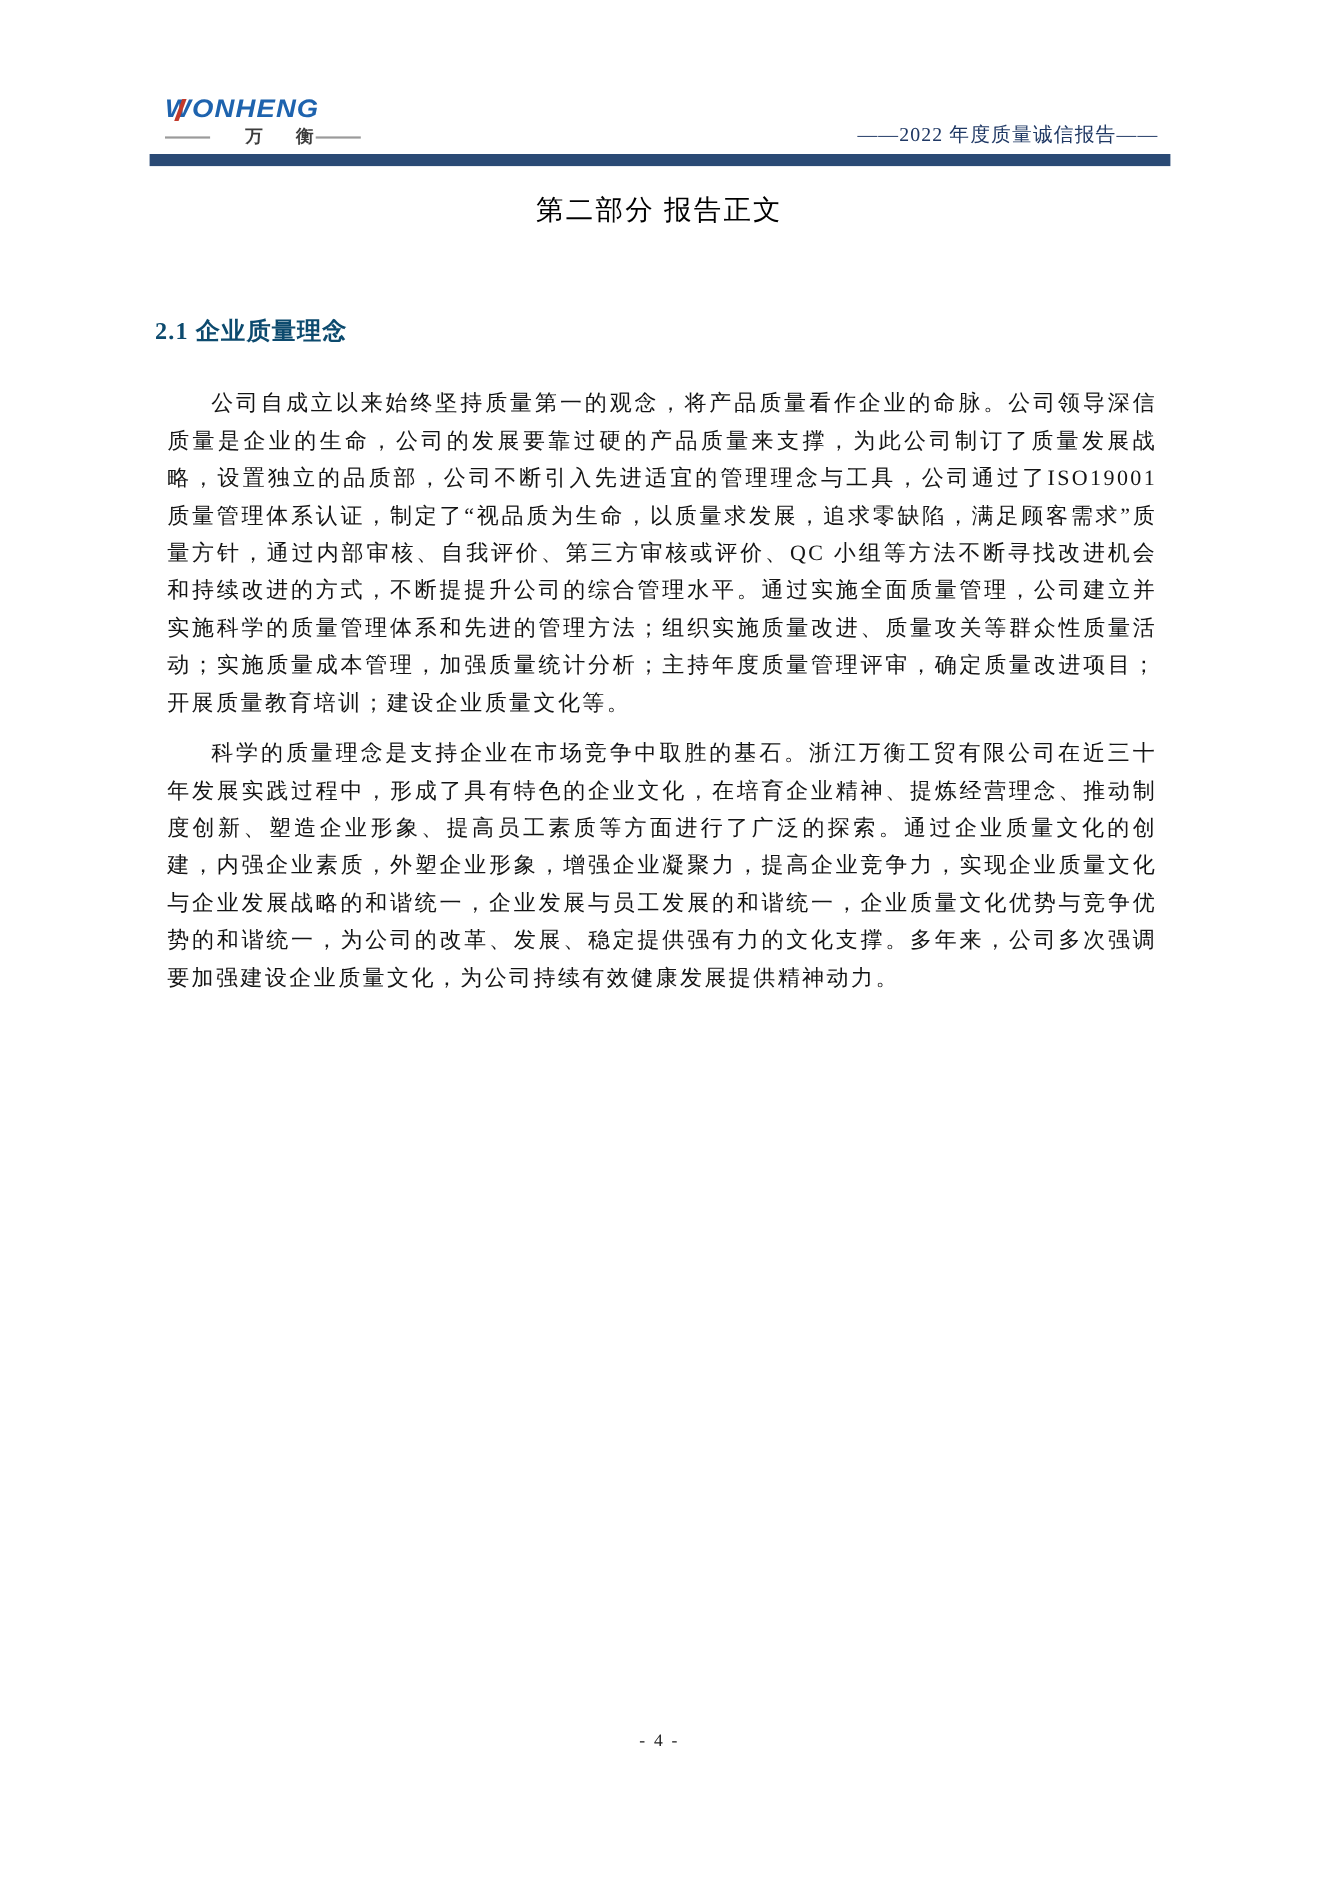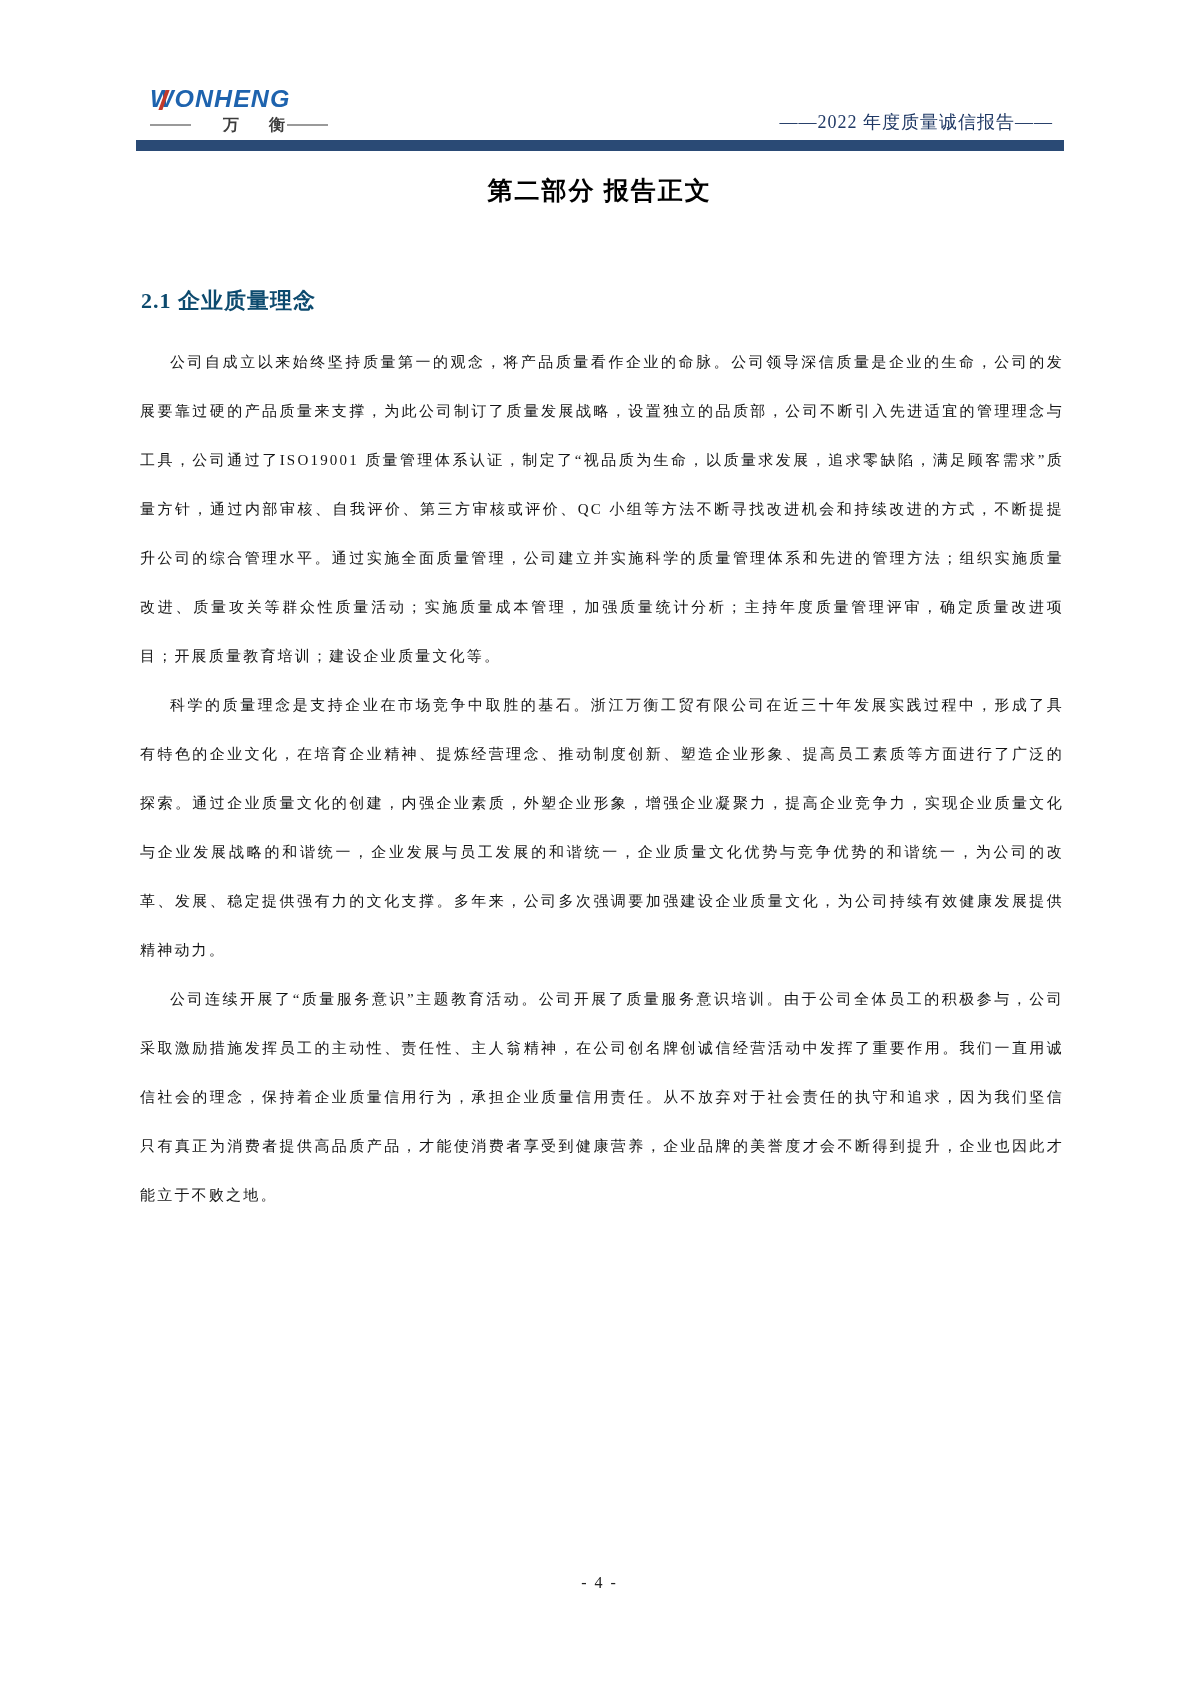--- a/index.html
+++ b/index.html
@@ -88,21 +88,21 @@
   }
 
   
   .page-title {
     position: absolute;
     left: 0;
     top: 174px;
     width: 100%;
     text-align: center;
     font-size: 25px;
-    font-weight: bold;
+    font-weight: normal;
     color: #000;
     letter-spacing: 2px;
   }
 
   .section-heading {
     position: absolute;
     left: 141px;
     top: 286px;
     font-size: 22px;
     font-weight: bold;
@@ -110,26 +110,26 @@
     letter-spacing: 1px;
   }
 
   .body-text {
     position: absolute;
     left: 140px;
     top: 338px;
     width: 924px;
   }
   .body-text p {
-    margin: 0;
+    margin: 12px;
     text-indent: 2em;
     text-align: justify;
-    font-size: 15px;
+    font-size: 20px;
     letter-spacing: 2.2px;
-    line-height: 49px;
+    line-height: 34px;
     color: #141414;
   }
 
   .page-footer {
     position: absolute;
     left: 0;
     top: 1574px;
     width: 100%;
     text-align: center;
     font-size: 16px;
@@ -156,18 +156,17 @@
 
   <div class="header-bar"></div>
 
   <div class="page-title">第二部分 报告正文</div>
 
   <div class="section-heading">2.1 企业质量理念</div>
 
   <div class="body-text">
     <p>公司自成立以来始终坚持质量第一的观念，将产品质量看作企业的命脉。公司领导深信质量是企业的生命，公司的发展要靠过硬的产品质量来支撑，为此公司制订了质量发展战略，设置独立的品质部，公司不断引入先进适宜的管理理念与工具，公司通过了ISO19001 质量管理体系认证，制定了“视品质为生命，以质量求发展，追求零缺陷，满足顾客需求”质量方针，通过内部审核、自我评价、第三方审核或评价、QC 小组等方法不断寻找改进机会和持续改进的方式，不断提提升公司的综合管理水平。通过实施全面质量管理，公司建立并实施科学的质量管理体系和先进的管理方法；组织实施质量改进、质量攻关等群众性质量活动；实施质量成本管理，加强质量统计分析；主持年度质量管理评审，确定质量改进项目；开展质量教育培训；建设企业质量文化等。</p>
     <p>科学的质量理念是支持企业在市场竞争中取胜的基石。浙江万衡工贸有限公司在近三十年发展实践过程中，形成了具有特色的企业文化，在培育企业精神、提炼经营理念、推动制度创新、塑造企业形象、提高员工素质等方面进行了广泛的探索。通过企业质量文化的创建，内强企业素质，外塑企业形象，增强企业凝聚力，提高企业竞争力，实现企业质量文化与企业发展战略的和谐统一，企业发展与员工发展的和谐统一，企业质量文化优势与竞争优势的和谐统一，为公司的改革、发展、稳定提供强有力的文化支撑。多年来，公司多次强调要加强建设企业质量文化，为公司持续有效健康发展提供精神动力。</p>
-    <p>公司连续开展了“质量服务意识”主题教育活动。公司开展了质量服务意识培训。由于公司全体员工的积极参与，公司采取激励措施发挥员工的主动性、责任性、主人翁精神，在公司创名牌创诚信经营活动中发挥了重要作用。我们一直用诚信社会的理念，保持着企业质量信用行为，承担企业质量信用责任。从不放弃对于社会责任的执守和追求，因为我们坚信只有真正为消费者提供高品质产品，才能使消费者享受到健康营养，企业品牌的美誉度才会不断得到提升，企业也因此才能立于不败之地。</p>
   </div>
 
   <div class="page-footer">- 4 -</div>
 
 </div>
 
 </body></html>

